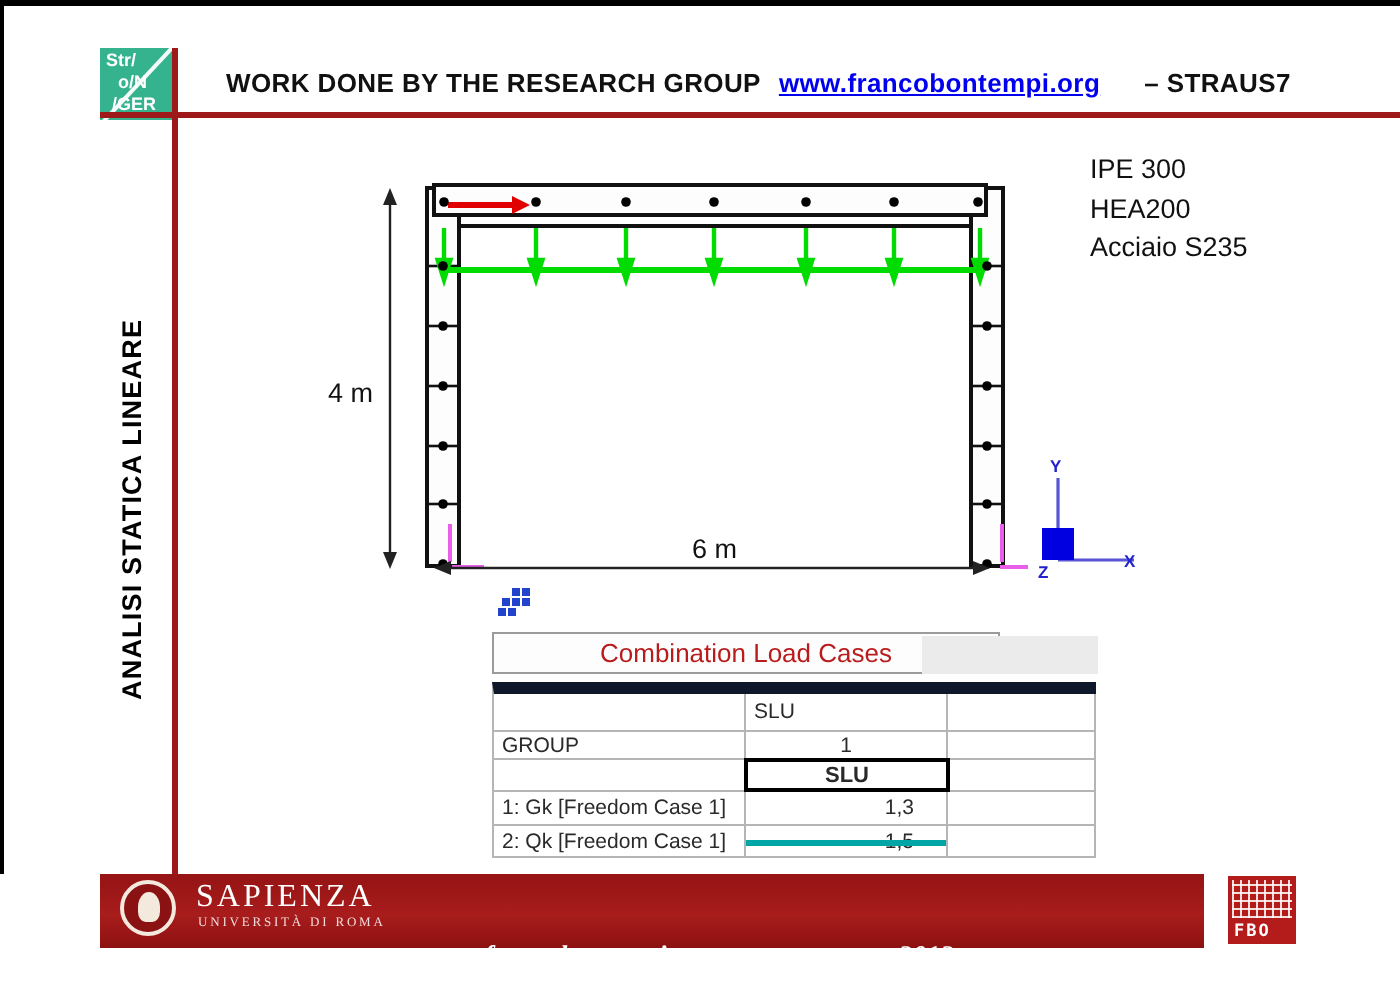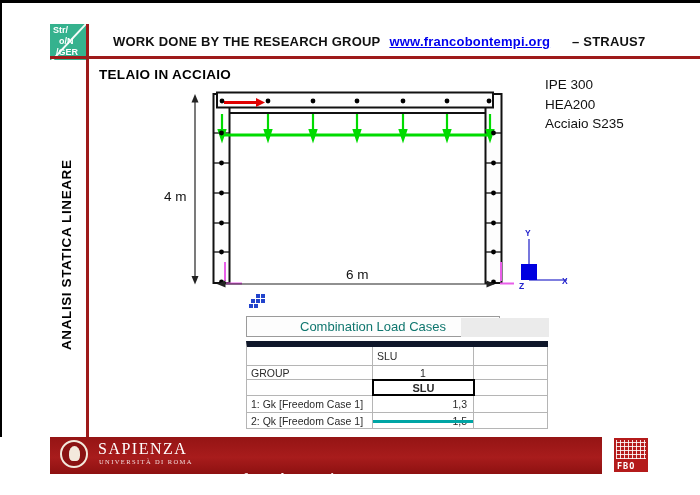--- a/index.html
+++ b/index.html
@@ -42,37 +42,37 @@
     font-size:13.5px; font-weight:bold; color:#000; letter-spacing:.6px; white-space:nowrap;
   }
 
   .specs { left:545px; top:75px; font-size:13.5px; color:#111; line-height:19.5px; }
 
   
   .load-table { left:246px; top:316px; width:303px; height:115px; background:#fff; }
   .lt-tab {
     left:0; top:0; width:254px; height:21px; border:1px solid #9b9b9b; background:#fdfdfd;
     display:flex; align-items:center; justify-content:center;
-    font-size:13px; color:#0f766e; box-sizing:border-box;
+    font-size:13px; color:#b91c1c; box-sizing:border-box;
   }
   .lt-strip { left:215px; top:2px; width:88px; height:19px; background:#ebebeb; }
   .lt-grid {
     left:0; top:25px; width:301px; display:grid;
     grid-template-columns:126px 101px 74px;
     border-top:6px solid #0f172a; border-left:1px solid #b5b5b5;
   }
   .lt-cell {
     border-right:1px solid #b5b5b5; border-bottom:1px solid #b5b5b5;
     font-size:10.5px; color:#2a2a2a; background:#fff;
     display:flex; align-items:center; overflow:hidden; box-sizing:border-box;
   }
   .rh1 { height:19px; } .rh2 { height:14px; } .rh3 { height:16px; }
   .rh4 { height:17px; } .rh5 { height:16px; }
   .padL { padding-left:4px; } .ctr { justify-content:center; }
-  .rgt { justify-content:flex-end; padding-right:6px; }
+  .rgt { justify-content:flex-end; padding-right:16px; }
   .lt-combo {
     font-weight:bold; font-size:11px; justify-content:center;
     border:2px solid #000; margin:-1px; z-index:2; position:relative; height:17px;
   }
   .lt-teal { left:127px; top:104px; width:100px; height:3px; background:#00a5a5; z-index:3; }
 
   
   .footer-bar {
     left:50px; top:437px; width:552px; height:37px;
     background:linear-gradient(180deg,#951414 0%,#a81c1c 55%,#8d1111 100%);
@@ -119,21 +119,20 @@
     <div class="l1">Str/</div>
     <div class="l2">o/N</div>
     <div class="l3">/GER</div>
   </div>
   <div class="abs red-vline"></div>
   <div class="abs red-hline"></div>
   <div class="abs header-line">
     <span>WORK DONE BY THE RESEARCH GROUP</span><span class="lnk">www.francobontempi.org</span><span>– STRAUS7</span>
   </div>
 
-  <div class="abs slide-title">TELAIO IN ACCIAIO</div>
 
   <div class="abs sidebar-label">ANALISI STATICA LINEARE</div>
 
   <div class="abs specs">
     <div>IPE 300</div>
     <div>HEA200</div>
     <div>Acciaio S235</div>
   </div>
 
   <svg class="abs" style="left:160px; top:85px;" width="420" height="228" viewBox="0 0 420 228">

